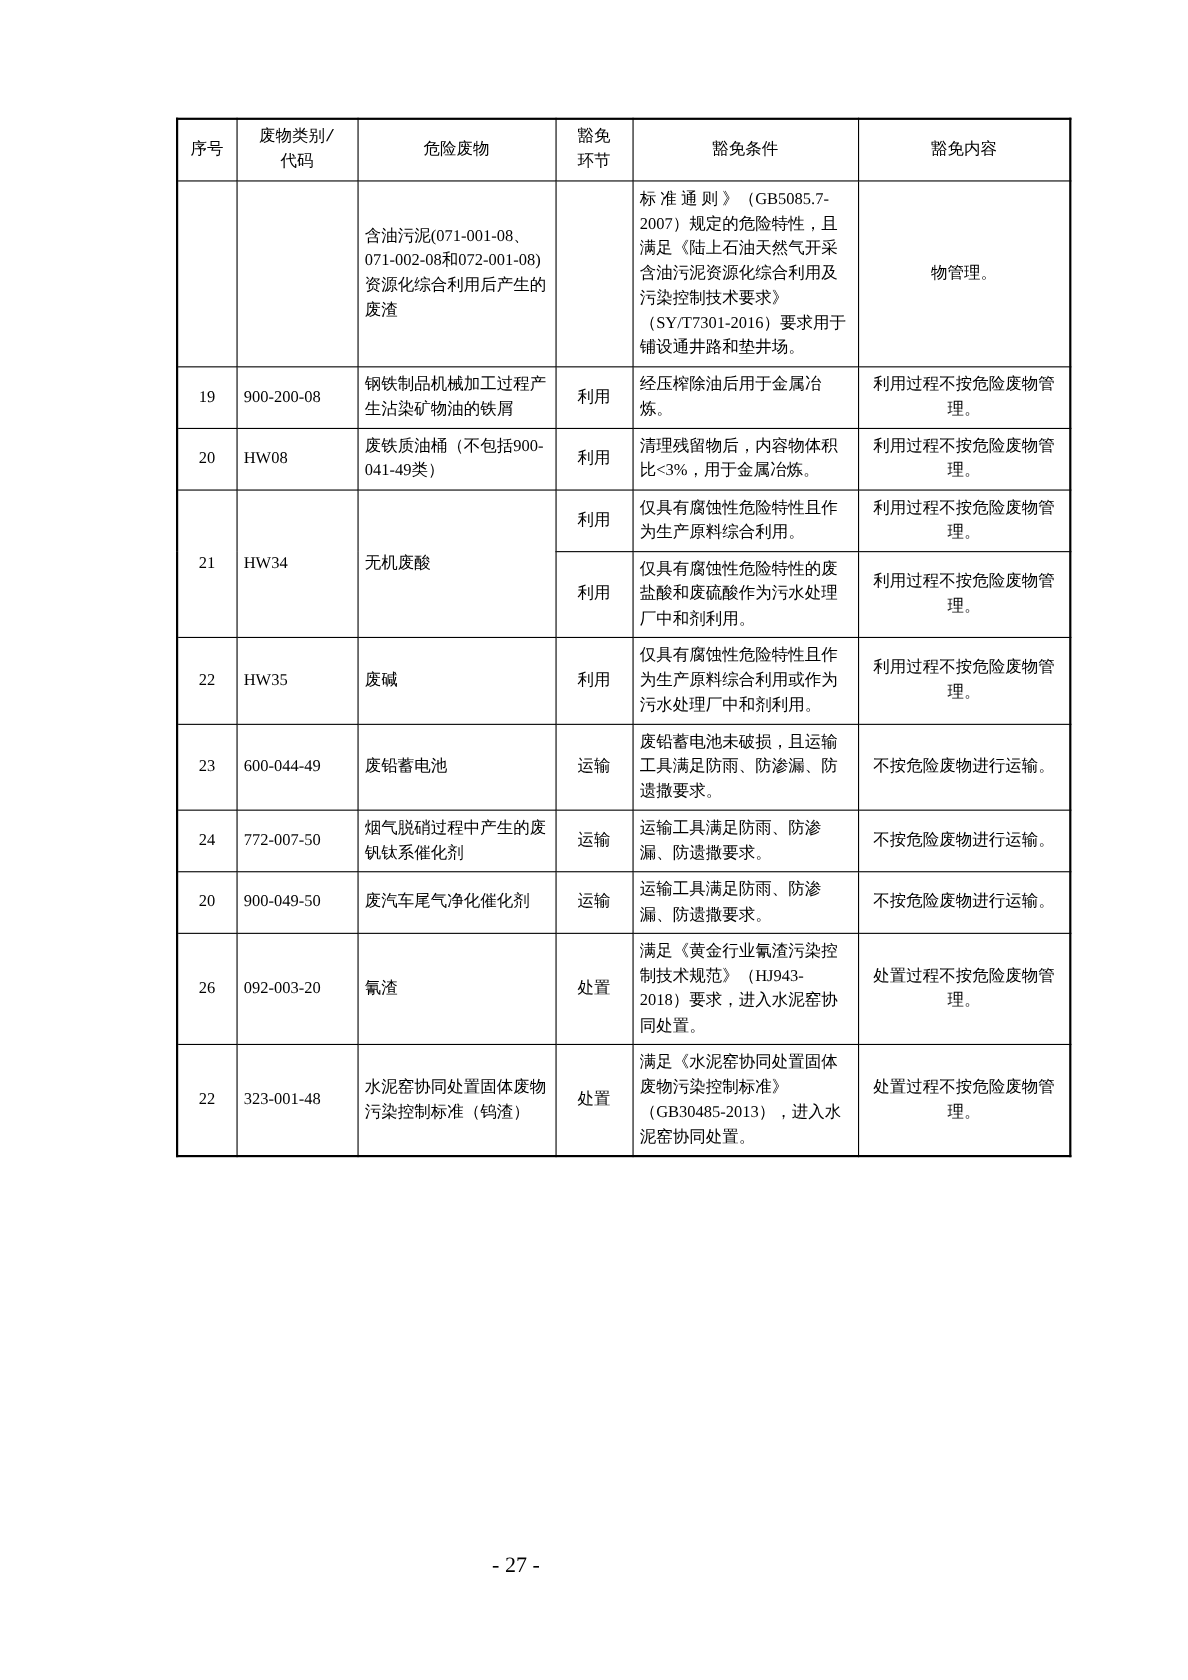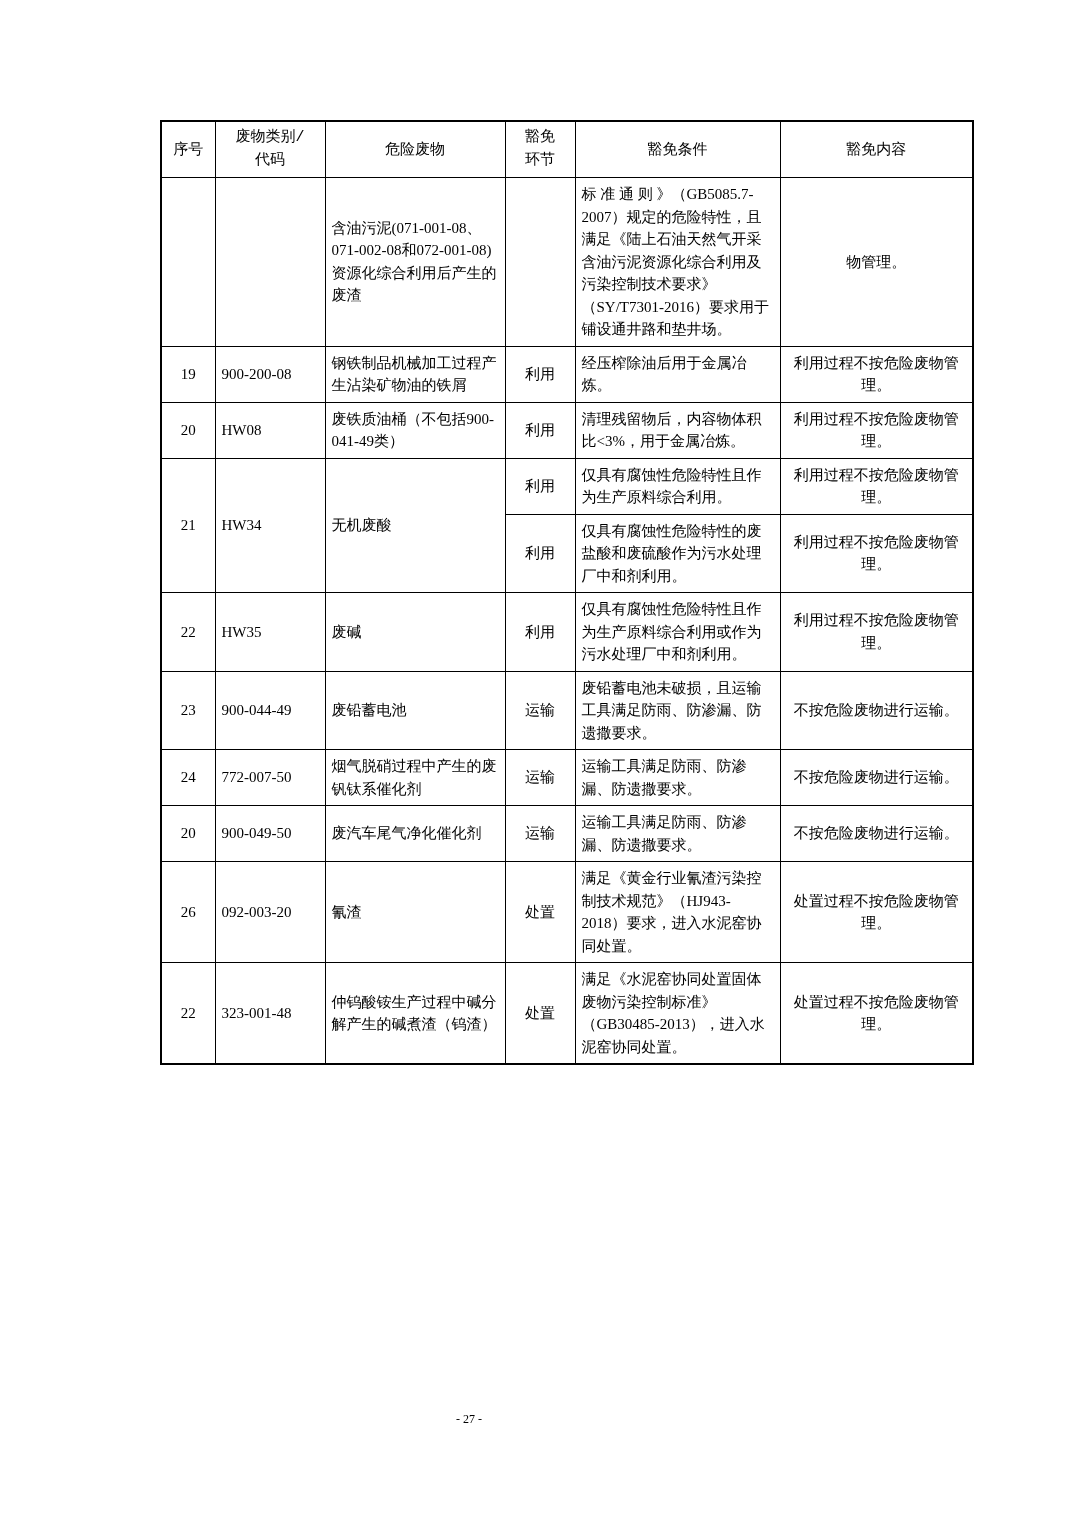--- a/index.html
+++ b/index.html
@@ -16,21 +16,21 @@
   }
   .page {
     position: relative;
     width: 1080px;
     height: 1527px;
     box-sizing: border-box;
   }
   .table-wrap {
     position: absolute;
     left: 160px;
-    top: 120px;
+    top: 107px;
     width: 907px;
   }
   table.hw {
     border-collapse: collapse;
     width: 812px;
     table-layout: fixed;
     border: 2px solid #000;
   }
   table.hw td, table.hw th {
     border: 1px solid #000;
@@ -87,21 +87,21 @@
     display: block;
     white-space: pre-line;
     font-family: Liberation Mono, monospace;
   }
   .footer {
     position: absolute;
     left: 0;
     top: 1412px;
     width: 938px;
     text-align: center;
-    font-size: 12px;
+    font-size: 20px;
     font-family: "Liberation Serif", "DejaVu Serif", serif;
   }
 </style>
 </head>
 <body>
 
 <div class="page">
 
   <div class="table-wrap">
     <table class="hw">
@@ -176,21 +176,21 @@
           <td class="num">22</td>
           <td class="code">HW35</td>
           <td class="name">废碱</td>
           <td class="link">利用</td>
           <td class="cond">仅具有腐蚀性危险特性且作为生产原料综合利用或作为污水处理厂中和剂利用。</td>
           <td class="content">利用过程不按危险废物管理。</td>
         </tr>
 
         <tr>
           <td class="num">23</td>
-          <td class="code">900-044-49</td>
+          <td class="code">600-044-49</td>
           <td class="name">废铅蓄电池</td>
           <td class="link">运输</td>
           <td class="cond">废铅蓄电池未破损，且运输工具满足防雨、防渗漏、防遗撒要求。</td>
           <td class="content">不按危险废物进行运输。</td>
         </tr>
 
         <tr>
           <td class="num">24</td>
           <td class="code">772-007-50</td>
           <td class="name">烟气脱硝过程中产生的废钒钛系催化剂</td>
@@ -213,21 +213,21 @@
           <td class="code">092-003-20</td>
           <td class="name">氰渣</td>
           <td class="link">处置</td>
           <td class="cond">满足《黄金行业氰渣污染控制技术规范》（HJ943-2018）要求，进入水泥窑协同处置。</td>
           <td class="content">处置过程不按危险废物管理。</td>
         </tr>
 
         <tr>
           <td class="num">22</td>
           <td class="code">323-001-48</td>
-          <td class="name">仲钨酸铵生产过程中碱分解产生的碱煮渣（钨渣）</td>
+          <td class="name">水泥窑协同处置固体废物污染控制标准（钨渣）</td>
           <td class="link">处置</td>
           <td class="cond">满足《水泥窑协同处置固体废物污染控制标准》（GB30485-2013），进入水泥窑协同处置。</td>
           <td class="content">处置过程不按危险废物管理。</td>
         </tr>
 
       </tbody>
     </table>
   </div>
 
   <div class="footer">- 27 -</div>

